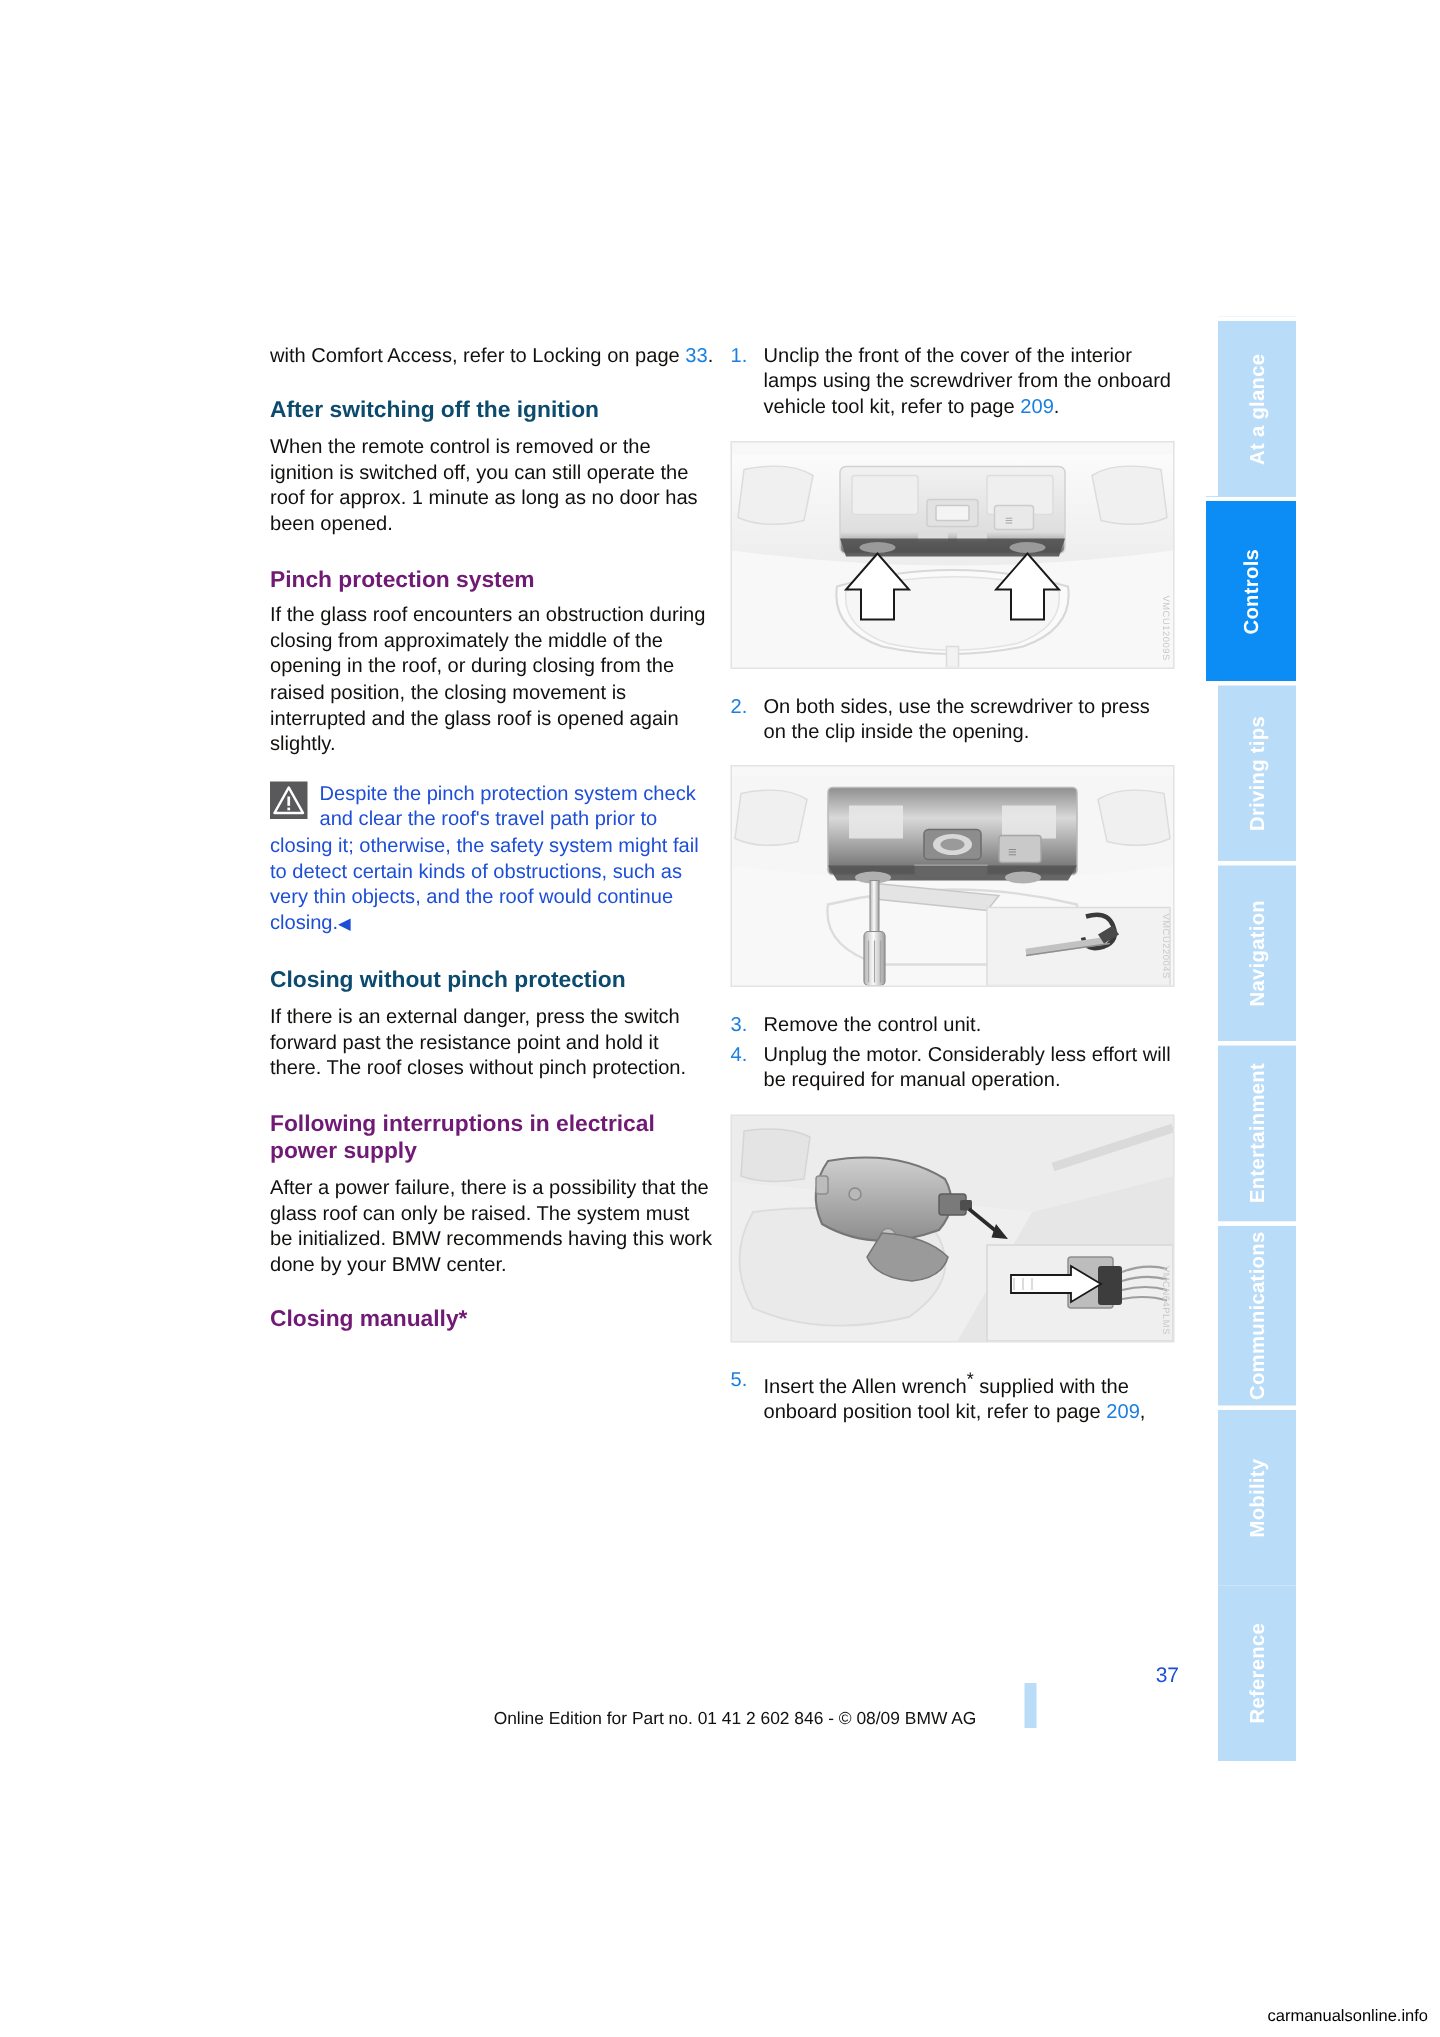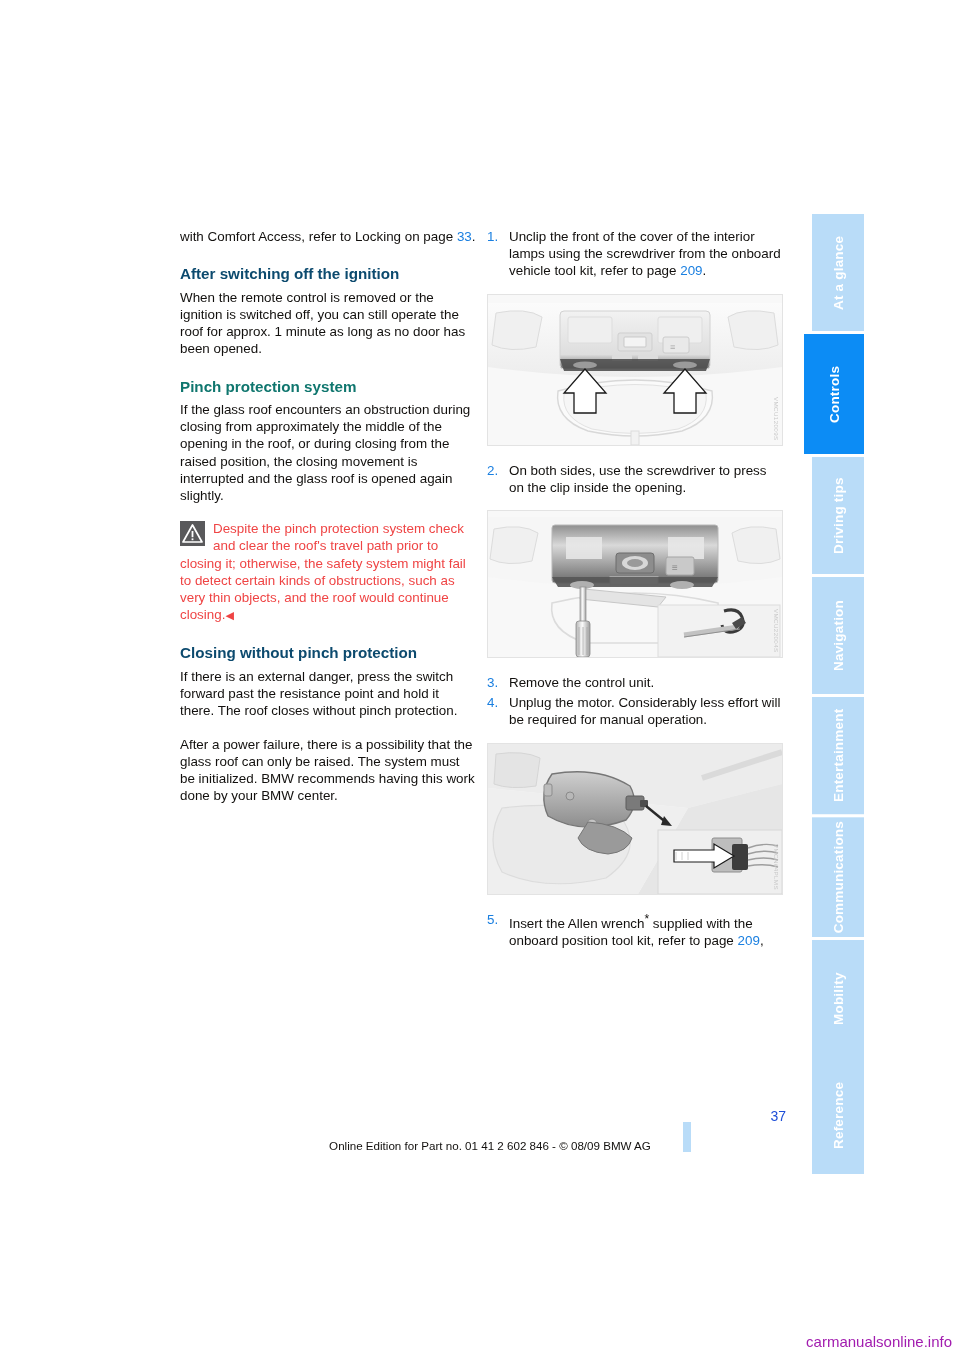--- a/index.html
+++ b/index.html
@@ -84,29 +84,29 @@
   }
 
   h2.heading {
     font-size: 15.2px;
     line-height: 18.5px;
     font-weight: bold;
     margin-bottom: 5px;
     margin-top: 20px;
   }
   h2.heading.light { color: #0c4a6e; }
-  h2.heading.strong { color: #0f766e; }
+  h2.heading.strong { color: #701a75; }
 
   .pref { color: #1a7fe0; }
 
   
   .warn {
     font-size: 13.4px;
     line-height: 17.2px;
-    color: #ef4444;
+    color: #1d4ed8;
     margin-bottom: 16px;
   }
   .warn-icon {
     float: left;
     width: 25px;
     height: 25px;
     background: #59595b;
     margin: 1px 8px 1px 0;
     position: relative;
   }
@@ -177,22 +177,22 @@
     width: 8px;
     height: 30px;
     background: #b9dcf8;
   }
 
   
   .watermark {
     position: absolute;
     right: 8px;
     bottom: 8px;
-    font-size: 15px;
-    color: #a21caf;
+    font-size: 11px;
+    color: #000000;
   }
 </style>
 </head>
 <body>
 
 <div class="page">
 
   <div class="rail-rule"></div>
 
   <nav class="tab-rail">
@@ -238,22 +238,24 @@
           <polygon points="10.5,2 20,19 1,19" fill="none" stroke="#ffffff" stroke-width="1.7" stroke-linejoin="round"></polygon>
           <rect x="9.6" y="8" width="1.8" height="6.2" fill="#ffffff"></rect>
           <rect x="9.6" y="15.4" width="1.8" height="1.8" fill="#ffffff"></rect>
         </svg>
       </span><span>Despite the pinch protection system check and clear the roof's travel path prior to closing it; otherwise, the safety system might fail to detect certain kinds of obstructions, such as very thin objects, and the roof would continue closing.</span><span class="endmark">◀</span>
     </div>
 
     <h2 class="heading light">Closing without pinch protection</h2>
     <p class="body">If there is an external danger, press the switch forward past the resistance point and hold it there. The roof closes without pinch protection.</p>
 
+    <h2 class="heading strong">Following interruptions in electrical power supply</h2>
     <p class="body">After a power failure, there is a possibility that the glass roof can only be raised. The system must be initialized. BMW recommends having this work done by your BMW center.</p>
 
+    <h2 class="heading strong">Closing manually*</h2>
   </div>
 
   <div class="col-right">
 
     <div class="steps-block">
       <div class="step">
         <span class="step-num">1.</span>
         <span class="step-txt"><span>Unclip the front of the cover of the interior lamps using the screwdriver from the onboard vehicle tool kit, refer to page </span><span class="pref">209</span><span>.</span></span>
       </div>
     </div>

